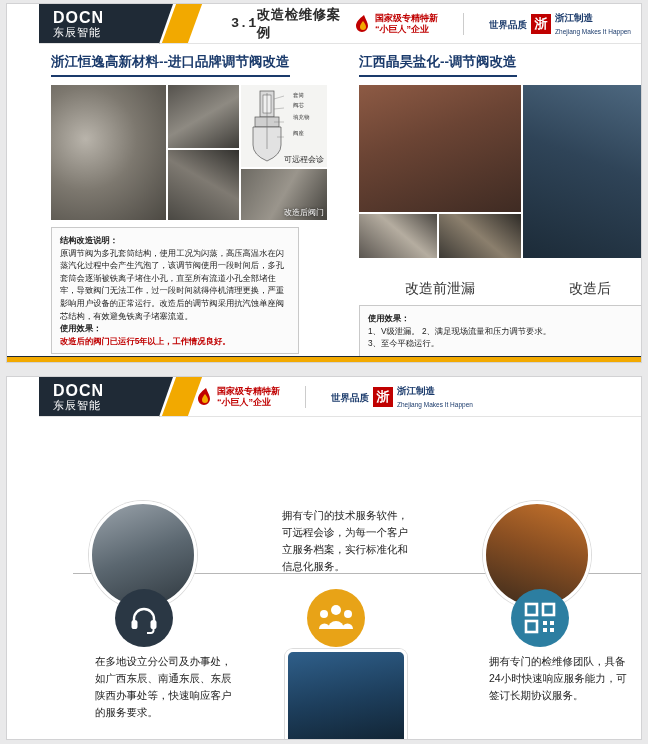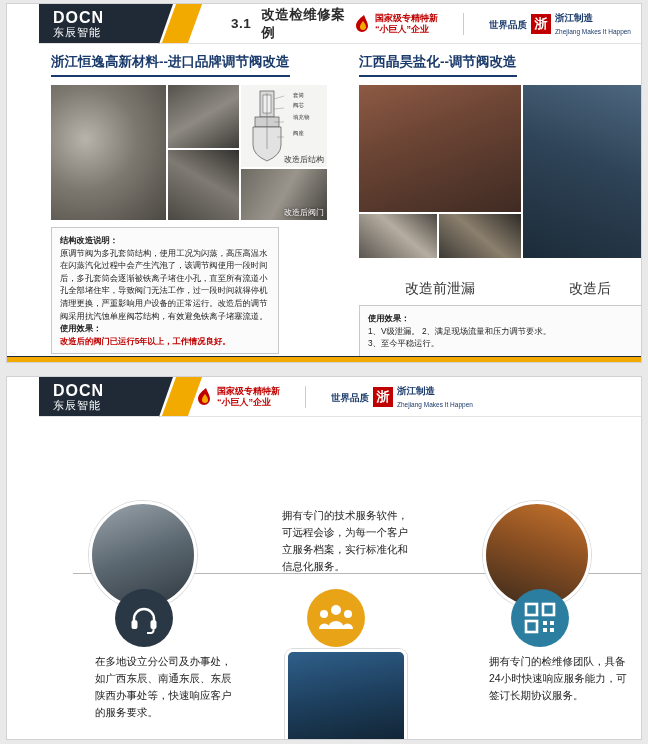--- a/index.html
+++ b/index.html
@@ -69,21 +69,21 @@
   .hdr-title {
     flex: 1;
     display: flex;
     align-items: center;
     padding-left: 36px;
     font-size: 13.5px;
     font-weight: bold;
     color: #2c2c2c;
     letter-spacing: 0.5px;
   }
-  .hdr-title .num { margin-right: 10px; }
+  .hdr-title .num { margin-right: 0; font-family: Liberation Mono, monospace; }
   .hdr-right {
     display: flex;
     align-items: center;
     padding-right: 10px;
     gap: 25px;
   }
   .badge-a { display: flex; align-items: center; gap: 4px; }
   .flame {
     width: 18px; height: 20px; position: relative;
   }
@@ -177,21 +177,21 @@
 
   
   .tbox {
     border: 1px solid #c9c9c9;
     background: #fbfbfb;
     padding: 6px 8px;
     font-size: 8.3px;
     line-height: 12.6px;
     color: #222;
   }
-  .tbox.left { margin-top: 7px; width: 228px; }
+  .tbox.left { margin-top: 7px; width: 248px; }
   .tbox b { font-weight: bold; }
   .tbox .red { color: #c00000; font-weight: bold; }
   .tbox.right { margin-top: 7px; width: 300px; }
   .tbox.right .ln { display: block; }
 
   
   .s1-rule {
     position: absolute; left: 0; bottom: 0; width: 100%; height: 5px;
     background: #f2a900;
   }
@@ -292,21 +292,21 @@
               <line x1="20" y1="4" x2="20" y2="60" stroke="#777" stroke-width="0.6"></line>
               <line x1="27" y1="10" x2="37" y2="7" stroke="#777" stroke-width="0.4"></line>
               <line x1="27" y1="20" x2="37" y2="19" stroke="#777" stroke-width="0.4"></line>
               <line x1="27" y1="33" x2="37" y2="33" stroke="#777" stroke-width="0.4"></line>
               <line x1="30" y1="48" x2="37" y2="48" stroke="#777" stroke-width="0.4"></line>
             </svg>
             <span class="dia-txt" style="left:52px; top:6px;">套筒</span>
             <span class="dia-txt" style="left:52px; top:16px;">阀芯</span>
             <span class="dia-txt" style="left:52px; top:28px;">填充物</span>
             <span class="dia-txt" style="left:52px; top:44px;">阀座</span>
-            <span class="cap" style="color:#333;text-shadow:none;">改造后结构</span>
+            <span class="cap" style="color:#333;text-shadow:none;">可远程会诊</span>
           </div>
           <div class="ph gl-e">
             <span class="cap">改造后阀门</span>
           </div>
         </div>
 
         <div class="tbox left">
           <b>结构改造说明：</b><br>
           <span>原调节阀为多孔套筒结构，使用工况为闪蒸，高压高温水在闪蒸汽化过程中会产生汽泡了，该调节阀使用一段时间后，多孔套筒会逐渐被铁离子堵住小孔，直至所有流道小孔全部堵住牢，导致阀门无法工作，过一段时间就得停机清理更换，严重影响用户设备的正常运行。改造后的调节阀采用抗汽蚀单座阀芯结构，有效避免铁离子堵塞流道。</span><br>
           <b>使用效果：</b><br>

